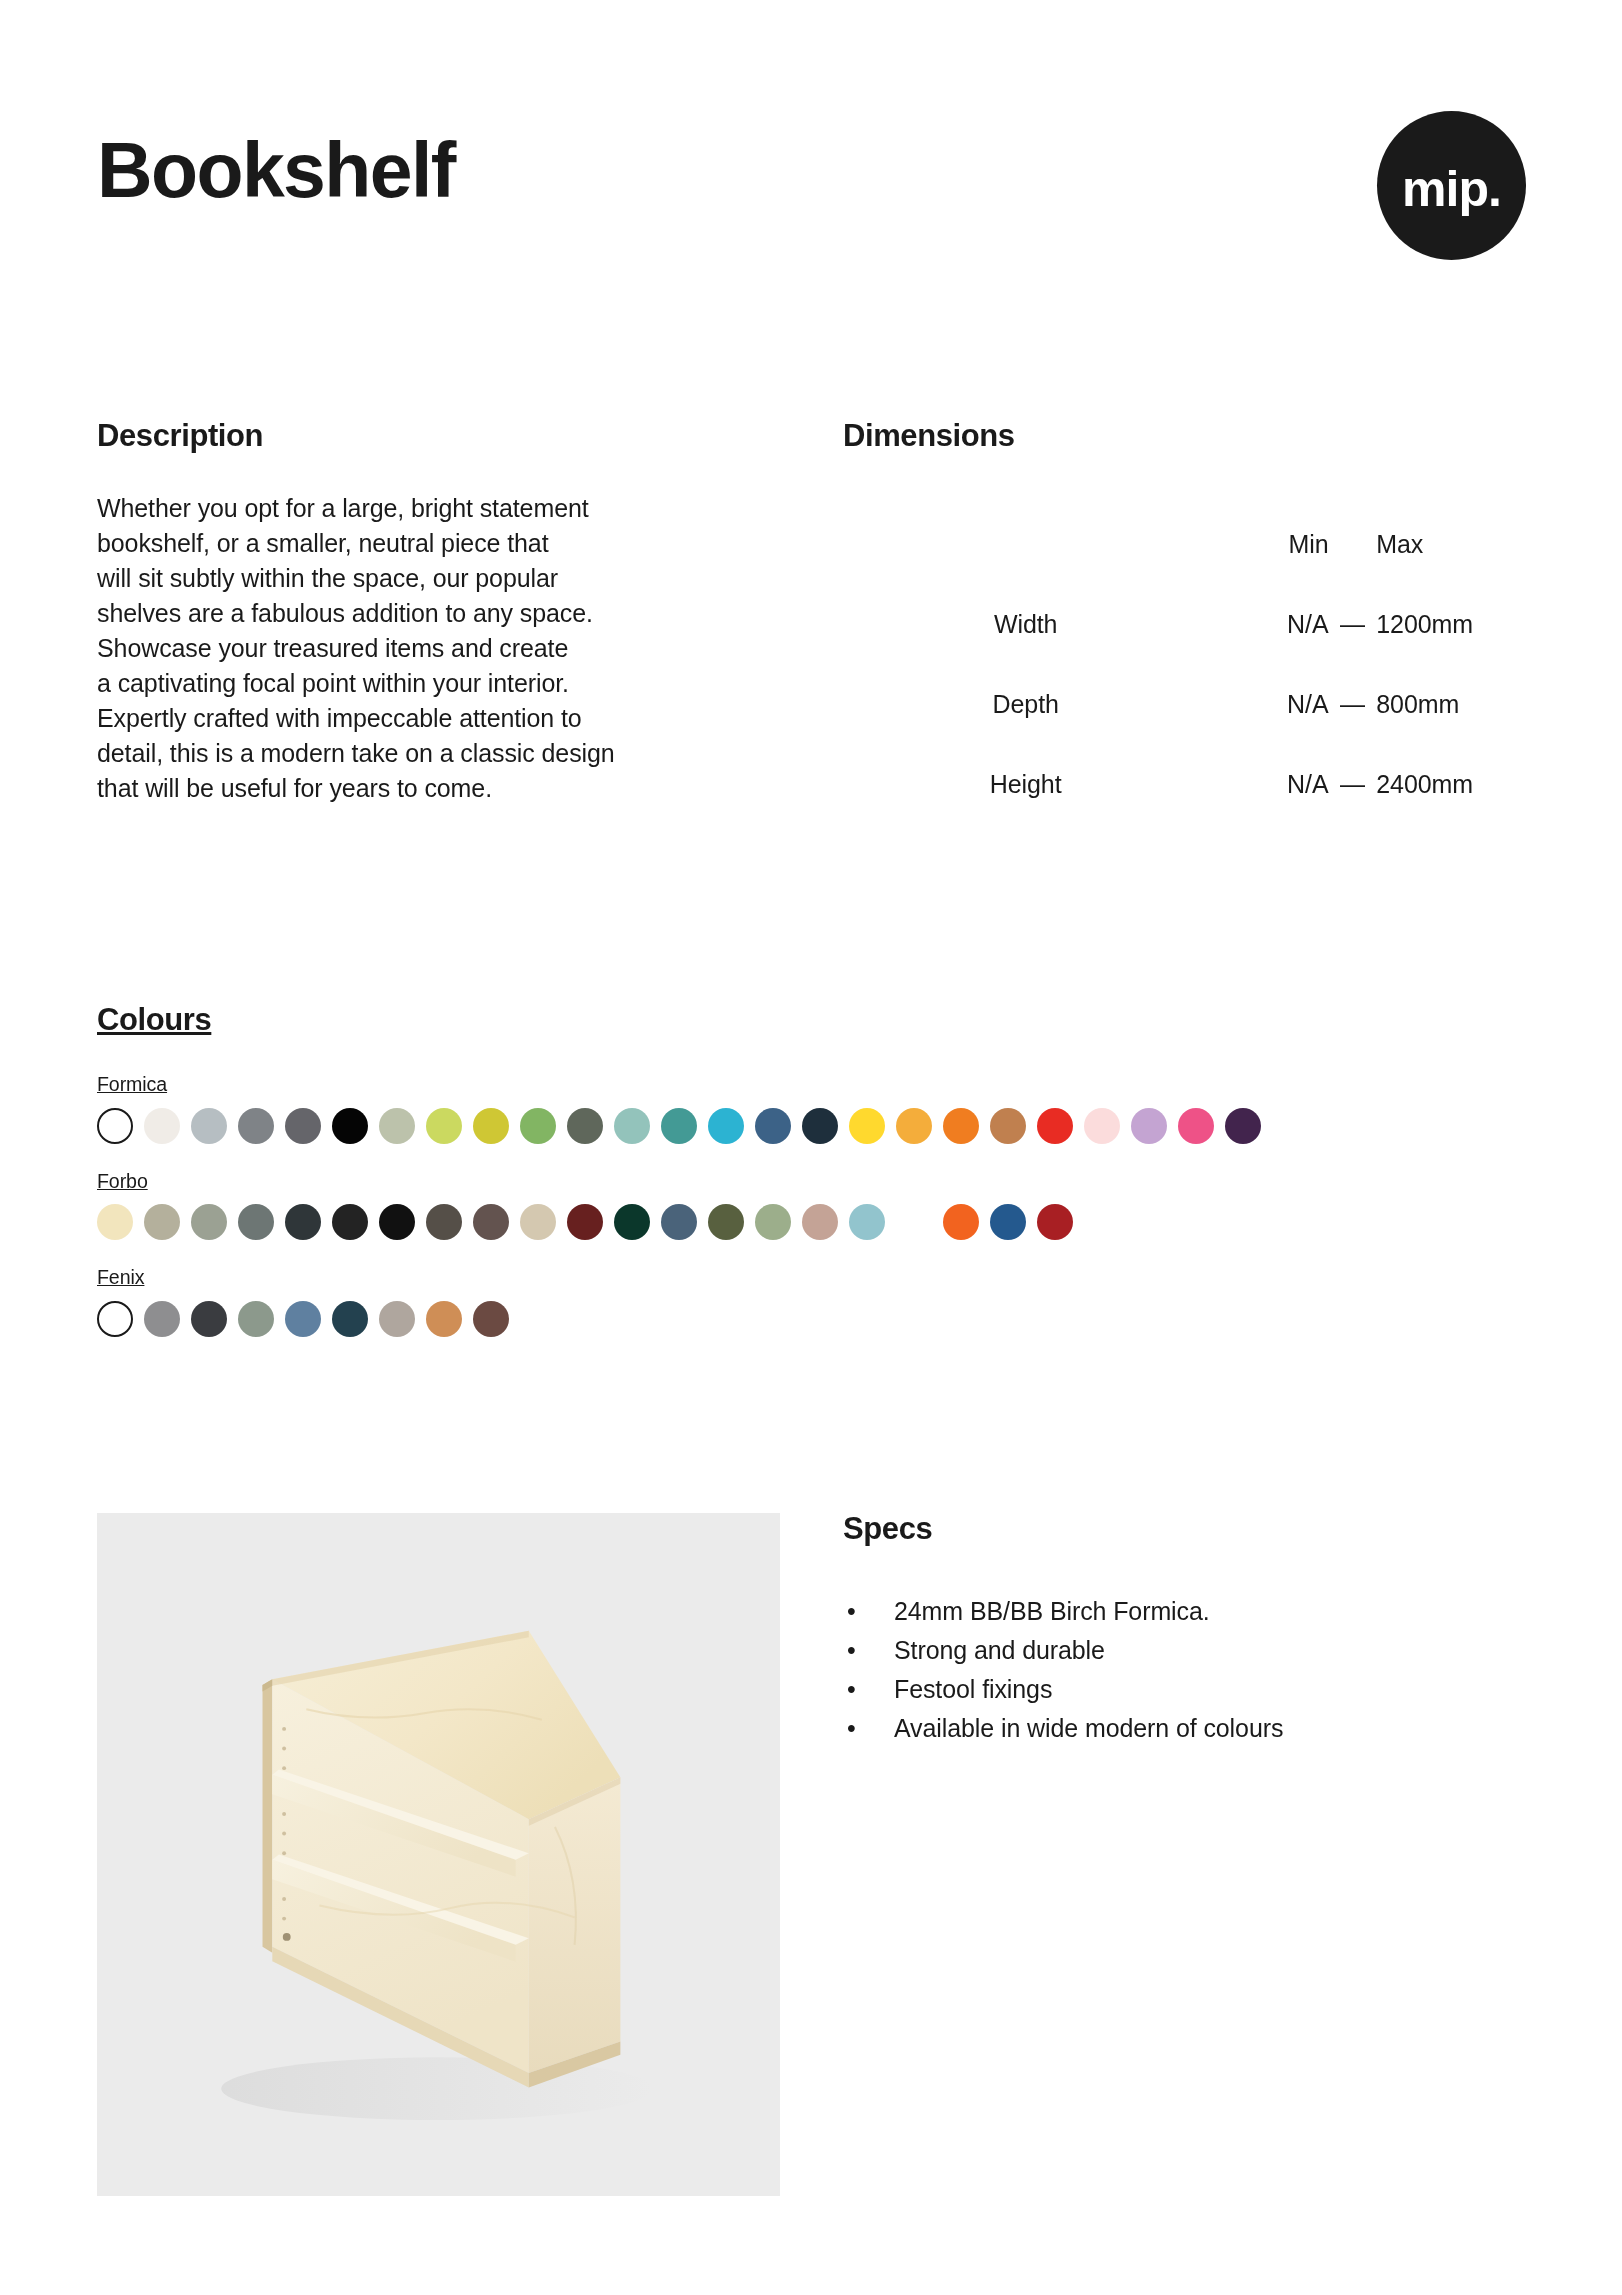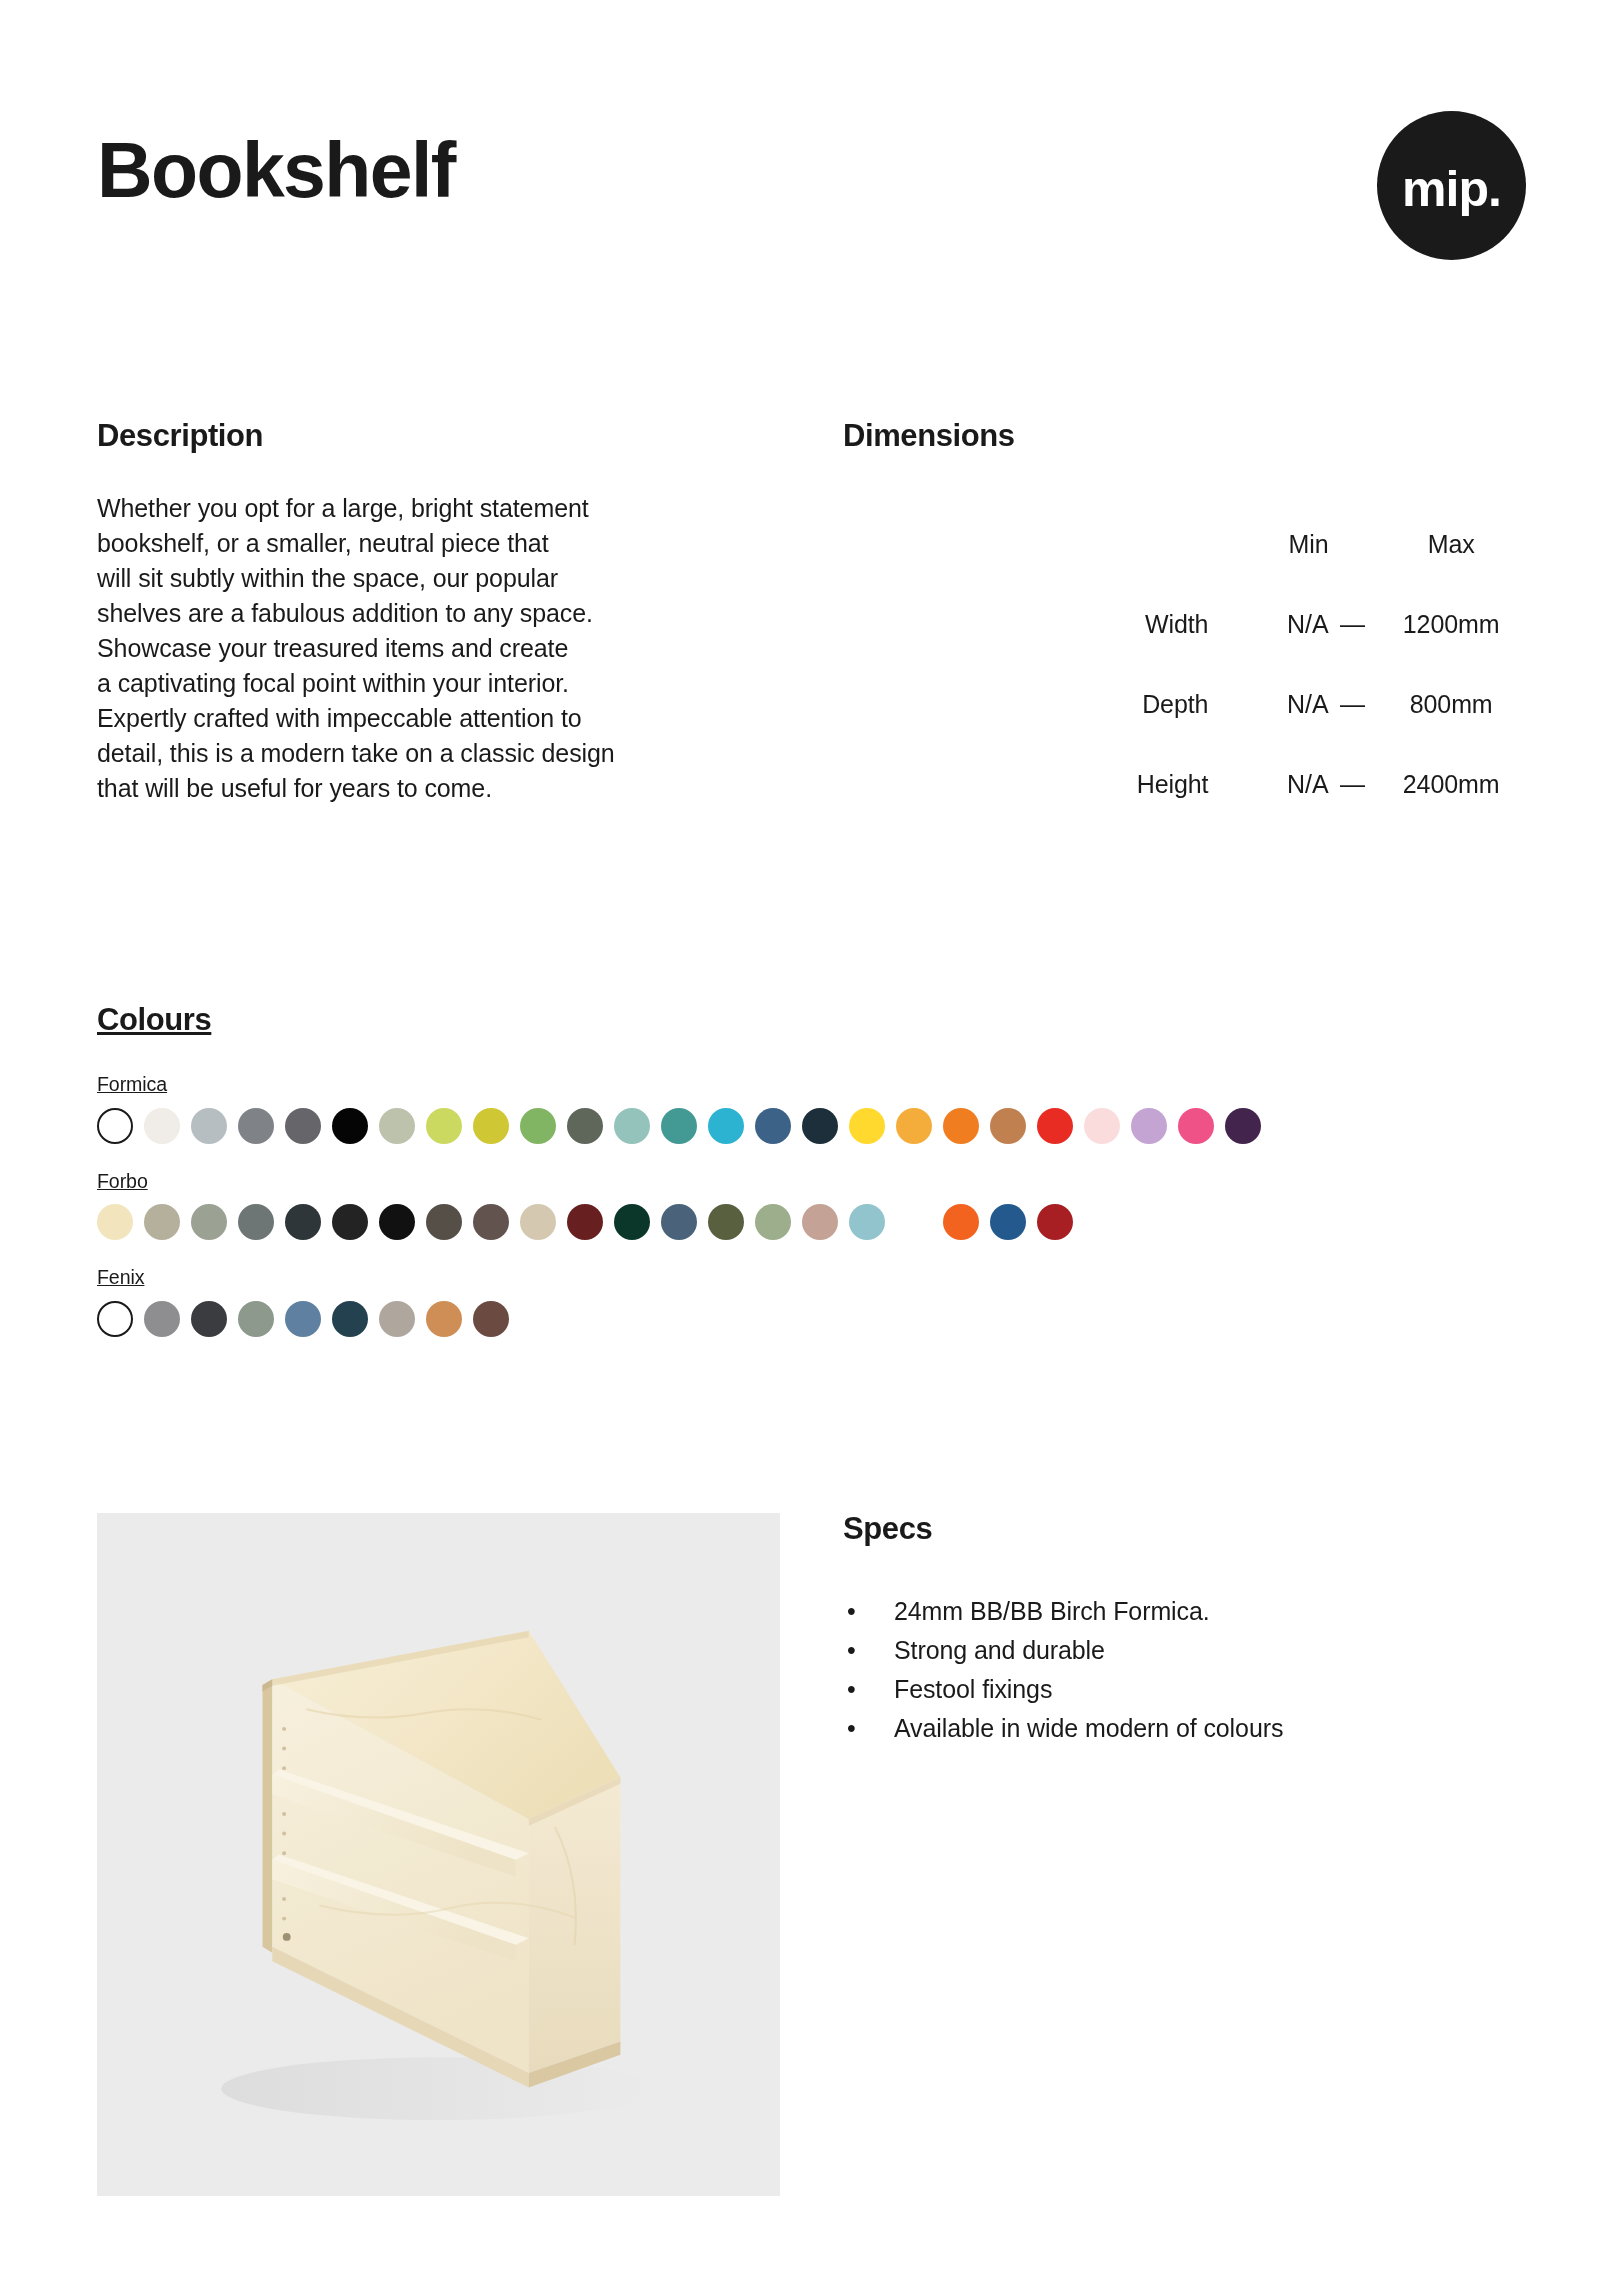--- a/index.html
+++ b/index.html
@@ -121,24 +121,24 @@
   .dim-table thead th {
     height: 80px;
     vertical-align: middle;
   }
 
   .dim-table tbody td {
     height: 80px;
     vertical-align: middle;
   }
 
-  .col-label  { text-align: right;  width: 406px; }
+  .col-label  { text-align: center;  width: 406px; }
   .col-min    { text-align: right; width: 131px; }
   .col-dash   { text-align: center; width: 51px; }
-  .col-max    { text-align: center; width: 157px; white-space: nowrap; }
+  .col-max    { text-align: left; width: 157px; white-space: nowrap; }
 
   
   .colours-block {
     position: absolute;
     left: 97px;
     top: 1003px;
     width: 1429px;
     text-decoration: underline;
   }
 

